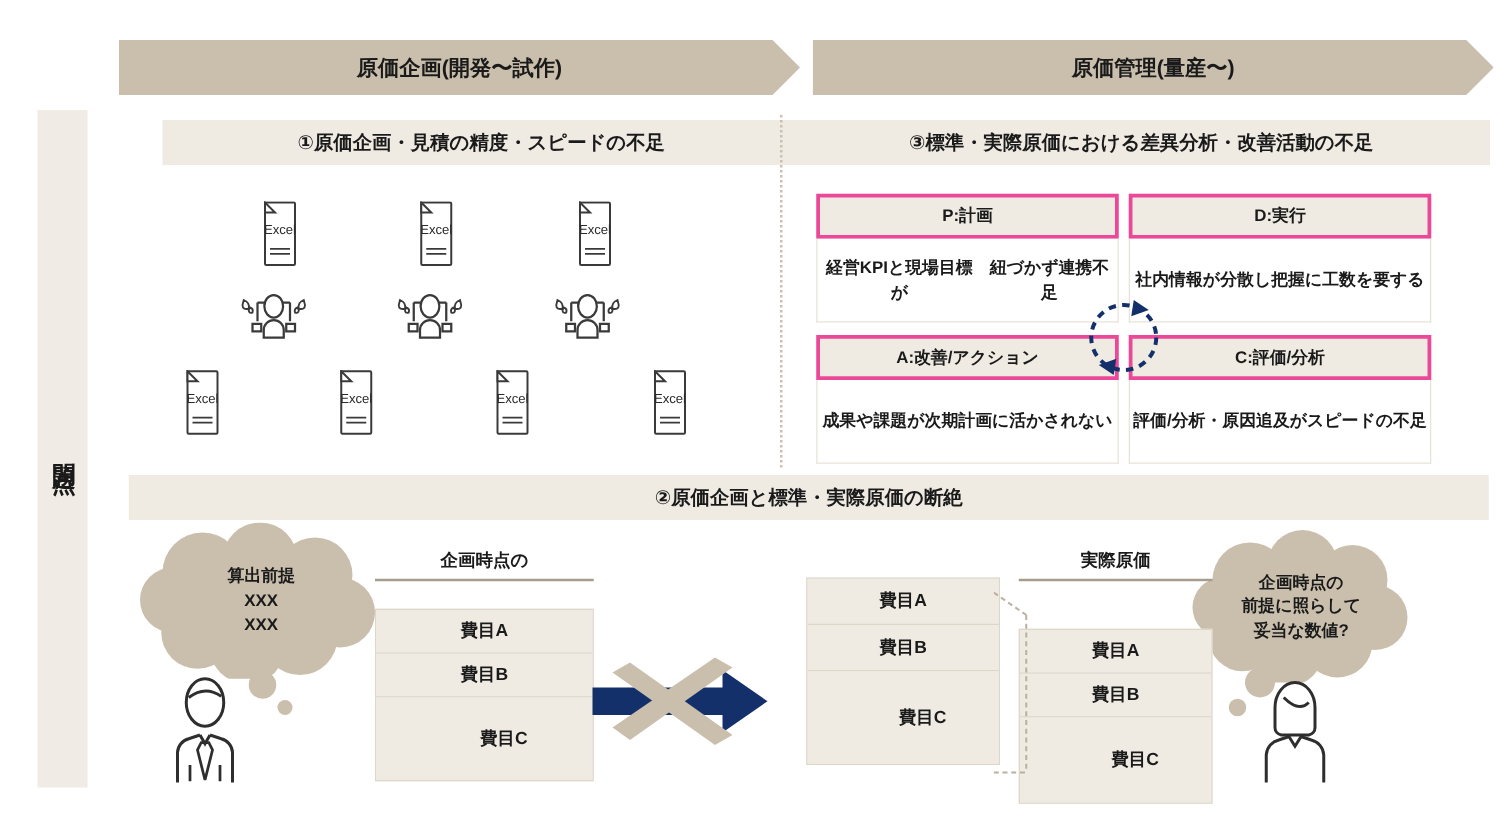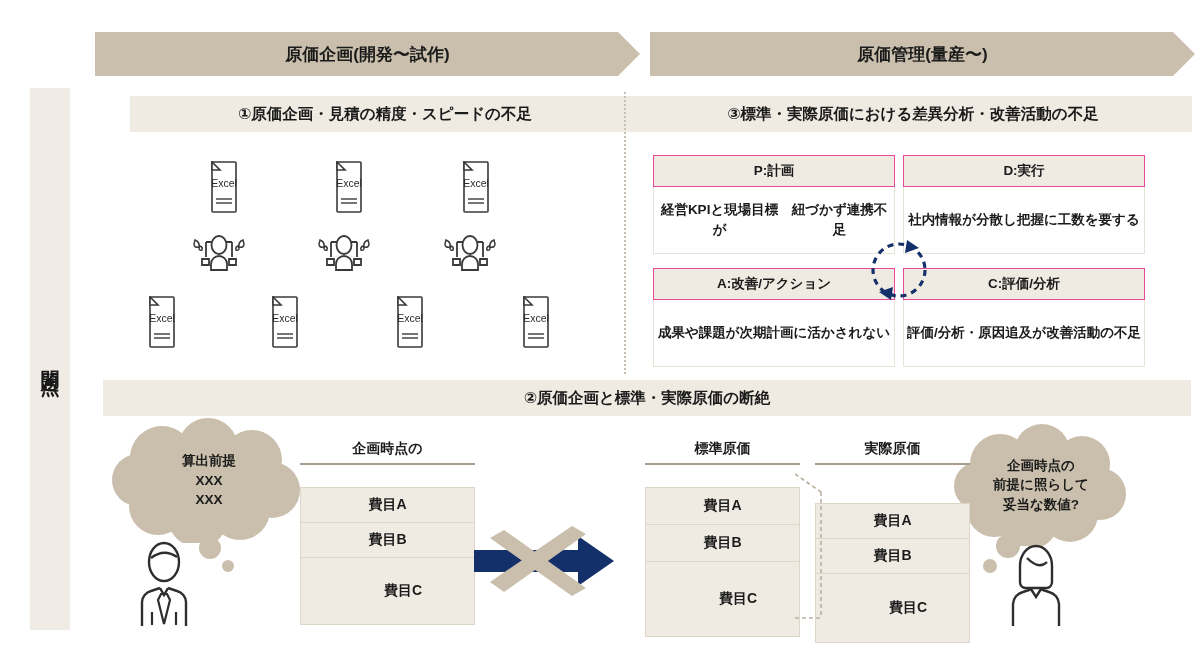--- a/index.html
+++ b/index.html
@@ -53,21 +53,21 @@
   }
   .excel svg{width:100%;height:100%;display:block;}
   .person{
     position:absolute;width:60px;height:40px;
   }
   .person svg{width:100%;height:100%;display:block;}
 
   
   .pdca-cell{position:absolute;width:242px;}
   .pdca-title{
-    height:30px;background:#efebe3;border:1px solid #ec4899;
+    height:30px;background:#efebe3;border:3px solid #ec4899;
     display:flex;align-items:center;justify-content:center;
     font-size:13.5px;font-weight:700;color:#1a1a1a;
   }
   .pdca-body{
     height:66px;background:#ffffff;border:1px solid #e8e3d9;border-top:none;
     display:flex;flex-direction:row;align-items:center;justify-content:center;
     font-size:13.5px;font-weight:700;line-height:1.5;color:#1a1a1a;text-align:center;
   }
   #cell-p{left:653px;top:155px;}
   #cell-d{left:903px;top:155px;}
@@ -248,21 +248,21 @@
     <div class="pdca-title">A:改善/アクション</div>
     <div class="pdca-body">
       <span>成果や課題が</span>
       <span>次期計画に活かされない</span>
     </div>
   </div>
   <div class="pdca-cell" id="cell-c">
     <div class="pdca-title">C:評価/分析</div>
     <div class="pdca-body">
       <span>評価/分析・原因追及が</span>
-      <span>改善活動の不足</span>
+      <span>スピードの不足</span>
     </div>
   </div>
 
   <div class="pdca-cycle">
     <svg viewBox="0 0 84 84" width="84" height="84">
       <circle cx="42" cy="42" r="26" fill="none" stroke="#14306b" stroke-width="3.2" stroke-dasharray="6 5"></circle>
       <polygon points="50,12 62,20 48,25" fill="#14306b"></polygon>
       <polygon points="34,72 22,64 36,59" fill="#14306b"></polygon>
     </svg>
   </div>
@@ -321,21 +321,20 @@
   <div class="cost-table" id="table-kikaku">
     <div class="ct-title">企画時点の</div>
     <div class="ct-rows">
       <div class="ct-row" style="height:34px;">費目A</div>
       <div class="ct-row" style="height:34px;">費目B</div>
       <div class="ct-row" style="height:66px;">費目C</div>
     </div>
   </div>
 
   <div class="cost-table" id="table-hyojun">
-    <div class="ct-title">標準原価</div>
     <div class="ct-rows">
       <div class="ct-row" style="height:36px;">費目A</div>
       <div class="ct-row" style="height:36px;">費目B</div>
       <div class="ct-row" style="height:74px;">費目C</div>
     </div>
   </div>
 
   <div class="cost-table" id="table-jissai">
     <div class="ct-title">実際原価</div>
     <div class="ct-rows" style="margin-top:38px;">

